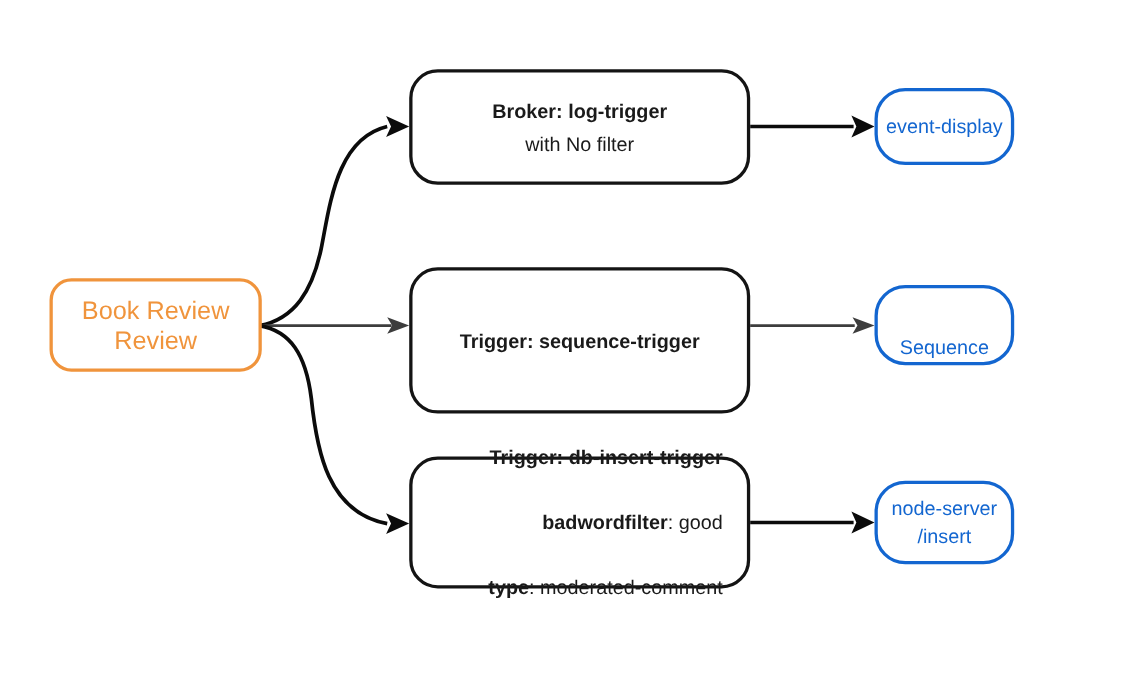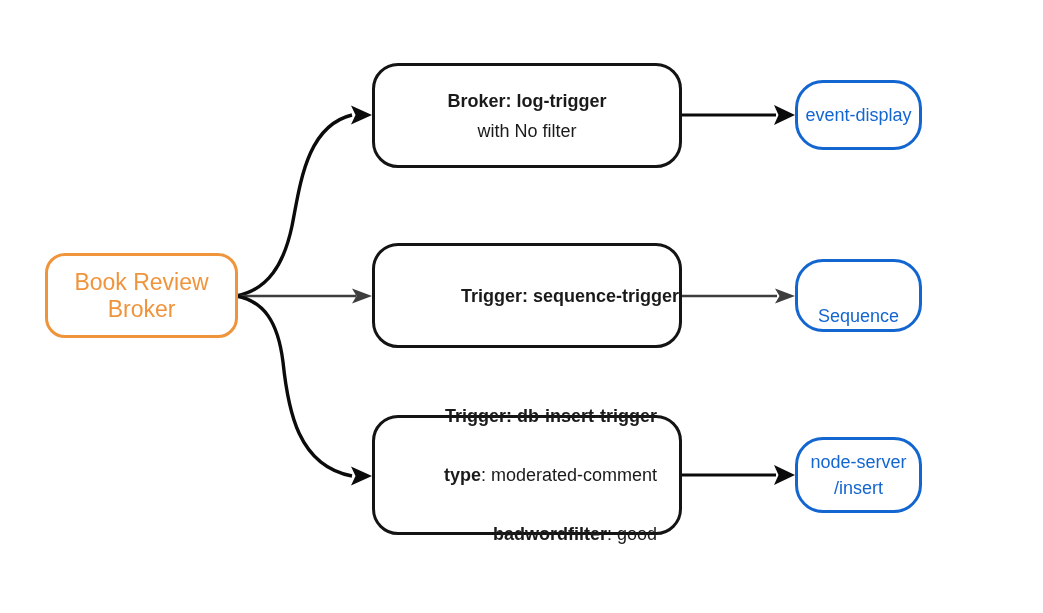--- a/index.html
+++ b/index.html
@@ -21,21 +21,21 @@
     left:45px;top:253px;width:193px;height:85px;
     border:3px solid var(--broker-accent,#f0943c);border-radius:20px;
     color:var(--broker-accent,#f0943c);text-align:center;font-size:23px;line-height:27px;
   }
   .trigger{
     left:372px;width:310px;
     border:3px solid var(--trigger-border,#141414);border-radius:26px;
     color:var(--trigger-text,#1a1a1a);font-size:18px;line-height:30px;text-align:center;
   }
   .t1{top:63px;height:105px;}
-  .t2{top:243px;height:105px;text-align:right;}
+  .t2{top:243px;height:133px;}
   .t3{top:415px;height:120px;text-align:right;padding-right:22px;gap:29px;}
   .b{font-weight:bold;}
   .sink{
     left:795px;width:127px;
     border:3px solid var(--sink-accent,#1366d0);border-radius:28px;
     color:var(--sink-accent,#1366d0);text-align:center;font-size:18px;line-height:26px;
   }
   .s1{top:80px;height:70px;}
   .s2{top:259px;height:73px;justify-content:flex-end;}
   .s3{top:437px;height:76px;}
@@ -61,21 +61,21 @@
 
     <path class="edge egy" stroke-width="2.4" d="M 682 296 L 777 296"></path>
     <polygon class="ahgy" points="795,296 775,288.5 779.5,296 775,303.5"></polygon>
 
     <path class="edge ebk" stroke-width="3.2" d="M 682 475 L 776 475"></path>
     <polygon class="ahbk" points="795,475 774,465 778.5,475 774,485"></polygon>
   </svg>
 
   <div class="node broker">
     <div>Book Review</div>
-    <div>Broker</div>
+    <div>Review</div>
   </div>
 
   <div class="node trigger t1">
     <div>
       <span class="b">Broker: log-trigger</span>
     </div>
     <div>
       <span>with No filter</span>
     </div>
   </div>
@@ -84,24 +84,24 @@
     <div>
       <span class="b">Trigger: sequence-trigger</span>
     </div>
   </div>
 
   <div class="node trigger t3">
     <div>
       <span class="b">Trigger: db-insert-trigger</span>
     </div>
     <div>
-      <span class="b">type</span><span>: moderated-comment</span>
+      <span class="b">badwordfilter</span><span>: good</span>
     </div>
     <div>
-      <span class="b">badwordfilter</span><span>: good</span>
+      <span class="b">type</span><span>: moderated-comment</span>
     </div>
   </div>
 
   <div class="node sink s1">
     <span>event-display</span>
   </div>
 
   <div class="node sink s2">
     <span>Sequence</span>
   </div>

